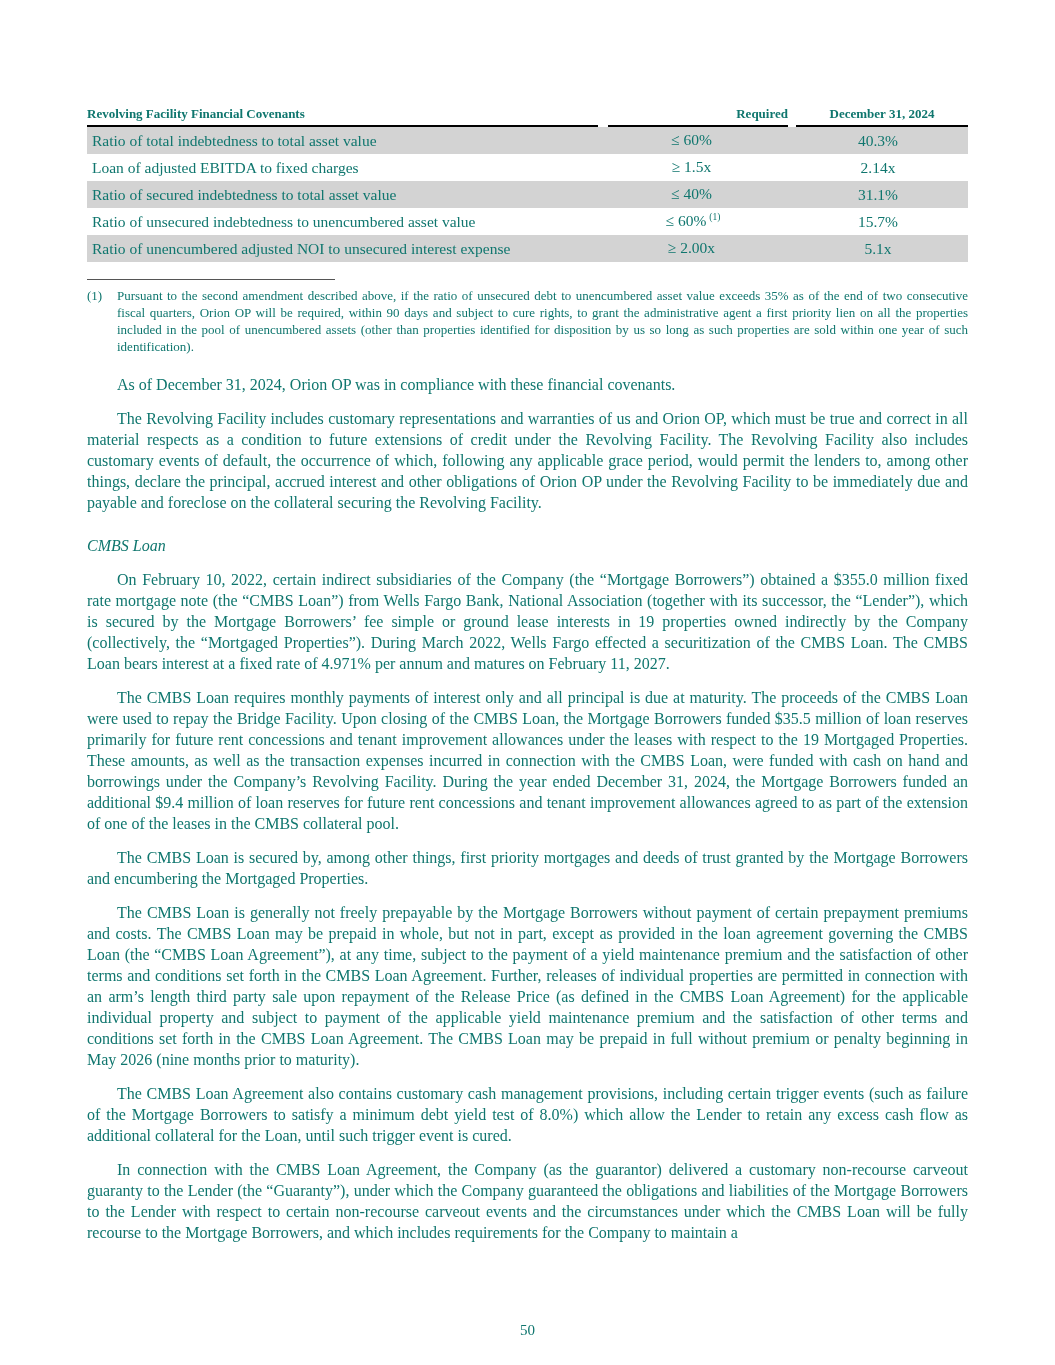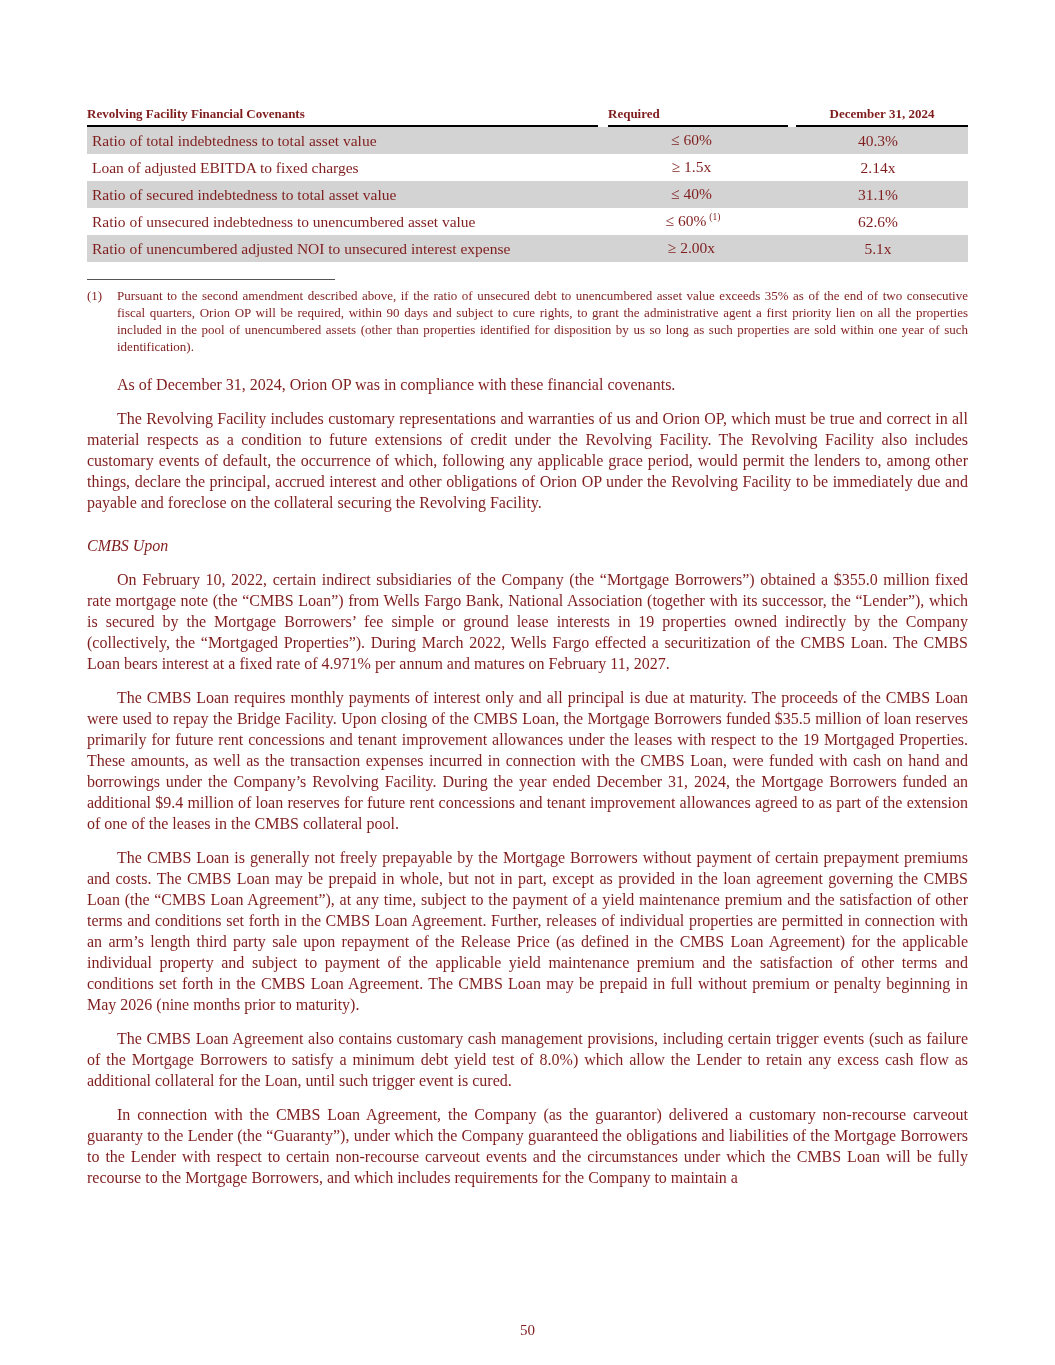--- a/index.html
+++ b/index.html
@@ -1,41 +1,41 @@
 <!DOCTYPE html>
 <html><head>
 <meta charset="utf-8">
 <style>
   html, body { margin: 0; padding: 0; background: #ffffff; }
   .page {
     position: relative;
     width: 1055px;
     height: 1365px;
     background: #ffffff;
-    color: #7f1d1d;
+    color: #0f766e;
     font-family: "Liberation Serif", serif;
     overflow: hidden;
   }
   .content { padding: 106px 87px 0 87px; }
 
   
   table.covenants {
     width: 100%;
     border-collapse: separate;
     border-spacing: 0;
     table-layout: fixed;
   }
   table.covenants col.c1 { width: auto; }
   table.covenants col.c2 { width: 190px; }
   table.covenants col.c3 { width: 180px; }
 
   th { padding: 0; vertical-align: bottom; font-size: 13px; font-weight: bold; }
   th .hl { border-bottom: 2px solid #000; padding-bottom: 3px; }
   th.h1 .hl { text-align: left; }
-  th.h2 .hl { margin-left: 10px; text-align: left; }
+  th.h2 .hl { margin-left: 10px; text-align: right; }
   th.h3 .hl { margin-left: 8px; text-align: center; }
 
   td { height: 25px; font-size: 15.5px; vertical-align: middle; padding: 1px 16px; }
   tr.shaded td { background: var(--row_shade, #d3d3d3); }
   td.lbl { padding-left: 5px; text-align: left; }
   td.val { text-align: center; }
   sup.fnref { font-size: 9.5px; margin-left: 3px; }
 
   
   .fn-divider { margin-top: 17px; width: 248px; border-top: 1px solid #555; height: 0; }
@@ -112,47 +112,48 @@
           <td class="val">2.14x</td>
         </tr>
         <tr class="shaded">
           <td class="lbl">Ratio of secured indebtedness to total asset value</td>
           <td class="val"><span>≤ 40%</span><sup class="fnref"></sup></td>
           <td class="val">31.1%</td>
         </tr>
         <tr>
           <td class="lbl">Ratio of unsecured indebtedness to unencumbered asset value</td>
           <td class="val"><span>≤ 60%</span><sup class="fnref">(1)</sup></td>
-          <td class="val">62.6%</td>
+          <td class="val">15.7%</td>
         </tr>
         <tr class="shaded">
           <td class="lbl">Ratio of unencumbered adjusted NOI to unsecured interest expense</td>
           <td class="val"><span>≥ 2.00x</span><sup class="fnref"></sup></td>
           <td class="val">5.1x</td>
         </tr>
       </tbody>
     </table>
 
     <div class="fn-divider"></div>
 
     <div class="footnote">
       <span class="fn-marker">(1)</span>
       <span>Pursuant to the second amendment described above, if the ratio of unsecured debt to unencumbered asset value exceeds 35% as of the end of two consecutive fiscal quarters, Orion OP will be required, within 90 days and subject to cure rights, to grant the administrative agent a first priority lien on all the properties included in the pool of unencumbered assets (other than properties identified for disposition by us so long as such properties are sold within one year of such identification).</span>
     </div>
 
     <p class="body-para para-first">As of December 31, 2024, Orion OP was in compliance with these financial covenants.</p>
 
     <p class="body-para">The Revolving Facility includes customary representations and warranties of us and Orion OP, which must be true and correct in all material respects as a condition to future extensions of credit under the Revolving Facility. The Revolving Facility also includes customary events of default, the occurrence of which, following any applicable grace period, would permit the lenders to, among other things, declare the principal, accrued interest and other obligations of Orion OP under the Revolving Facility to be immediately due and payable and foreclose on the collateral securing the Revolving Facility.</p>
 
-    <h3 class="section-heading">CMBS Upon</h3>
+    <h3 class="section-heading">CMBS Loan</h3>
 
     <p class="body-para">On February 10, 2022, certain indirect subsidiaries of the Company (the “Mortgage Borrowers”) obtained a $355.0 million fixed rate mortgage note (the “CMBS Loan”) from Wells Fargo Bank, National Association (together with its successor, the “Lender”), which is secured by the Mortgage Borrowers’ fee simple or ground lease interests in 19 properties owned indirectly by the Company (collectively, the “Mortgaged Properties”). During March 2022, Wells Fargo effected a securitization of the CMBS Loan. The CMBS Loan bears interest at a fixed rate of 4.971% per annum and matures on February 11, 2027.</p>
 
     <p class="body-para">The CMBS Loan requires monthly payments of interest only and all principal is due at maturity. The proceeds of the CMBS Loan were used to repay the Bridge Facility. Upon closing of the CMBS Loan, the Mortgage Borrowers funded $35.5 million of loan reserves primarily for future rent concessions and tenant improvement allowances under the leases with respect to the 19 Mortgaged Properties. These amounts, as well as the transaction expenses incurred in connection with the CMBS Loan, were funded with cash on hand and borrowings under the Company’s Revolving Facility. During the year ended December 31, 2024, the Mortgage Borrowers funded an additional $9.4 million of loan reserves for future rent concessions and tenant improvement allowances agreed to as part of the extension of one of the leases in the CMBS collateral pool.</p>
 
+    <p class="body-para">The CMBS Loan is secured by, among other things, first priority mortgages and deeds of trust granted by the Mortgage Borrowers and encumbering the Mortgaged Properties.</p>
 
     <p class="body-para">The CMBS Loan is generally not freely prepayable by the Mortgage Borrowers without payment of certain prepayment premiums and costs. The CMBS Loan may be prepaid in whole, but not in part, except as provided in the loan agreement governing the CMBS Loan (the “CMBS Loan Agreement”), at any time, subject to the payment of a yield maintenance premium and the satisfaction of other terms and conditions set forth in the CMBS Loan Agreement. Further, releases of individual properties are permitted in connection with an arm’s length third party sale upon repayment of the Release Price (as defined in the CMBS Loan Agreement) for the applicable individual property and subject to payment of the applicable yield maintenance premium and the satisfaction of other terms and conditions set forth in the CMBS Loan Agreement. The CMBS Loan may be prepaid in full without premium or penalty beginning in May 2026 (nine months prior to maturity).</p>
 
     <p class="body-para">The CMBS Loan Agreement also contains customary cash management provisions, including certain trigger events (such as failure of the Mortgage Borrowers to satisfy a minimum debt yield test of 8.0%) which allow the Lender to retain any excess cash flow as additional collateral for the Loan, until such trigger event is cured.</p>
 
     <p class="body-para">In connection with the CMBS Loan Agreement, the Company (as the guarantor) delivered a customary non-recourse carveout guaranty to the Lender (the “Guaranty”), under which the Company guaranteed the obligations and liabilities of the Mortgage Borrowers to the Lender with respect to certain non-recourse carveout events and the circumstances under which the CMBS Loan will be fully recourse to the Mortgage Borrowers, and which includes requirements for the Company to maintain a</p>
 
   </div>
 
   <div class="page-number">50</div>

